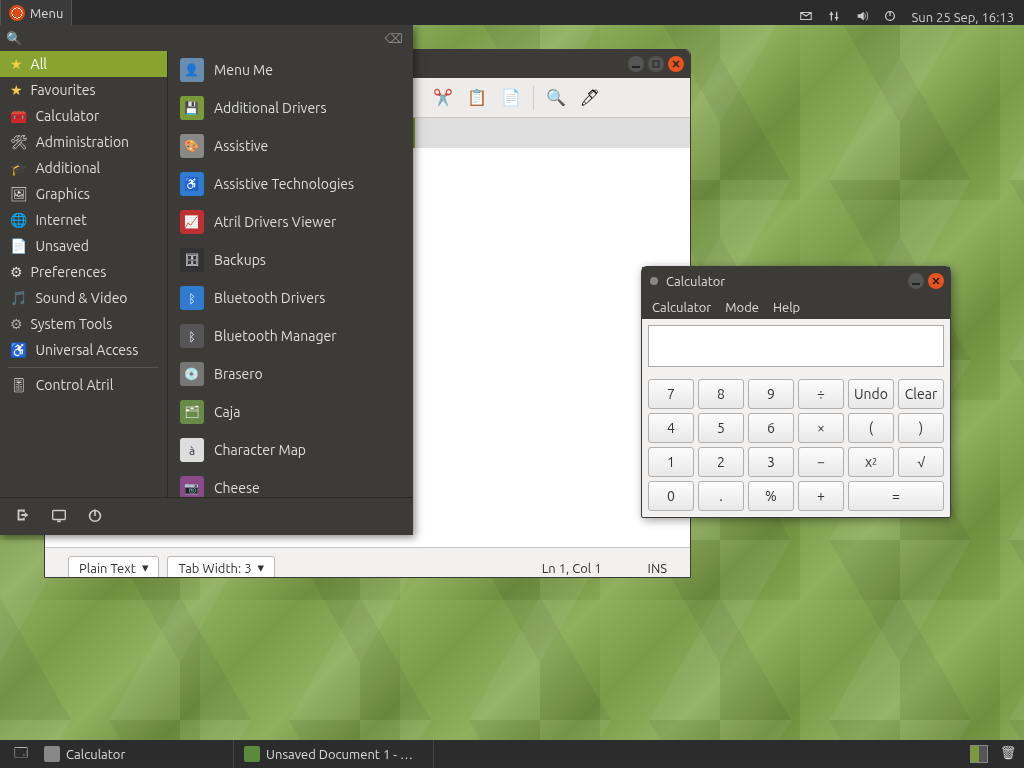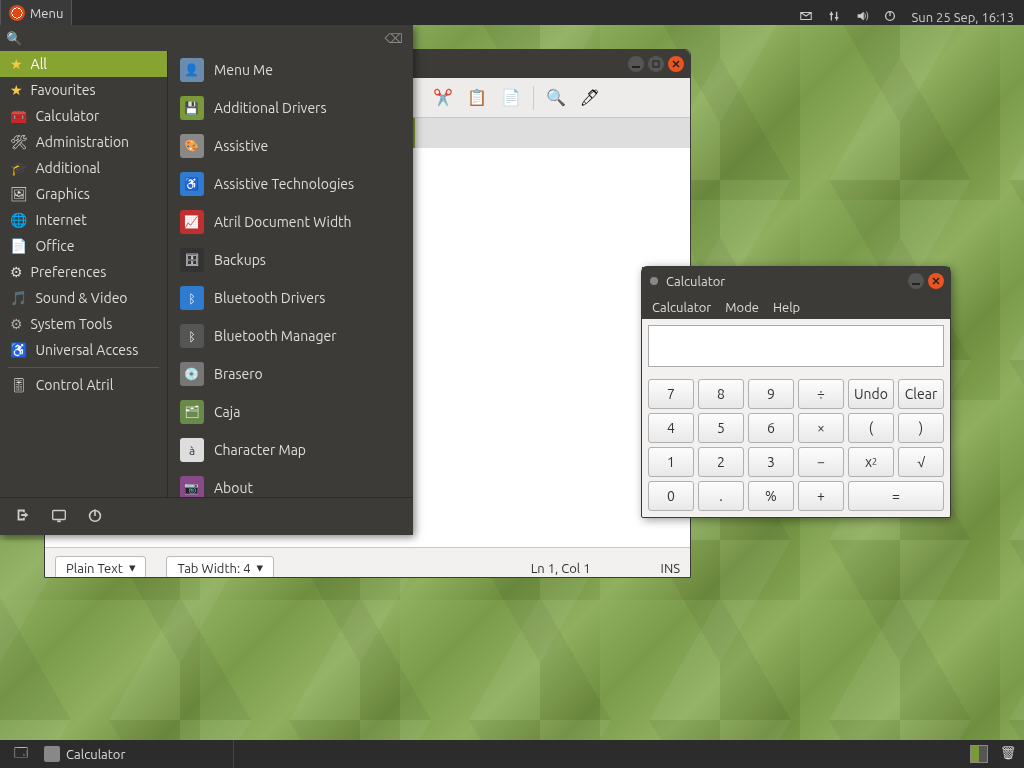--- a/index.html
+++ b/index.html
@@ -45,21 +45,21 @@
 .titlebar { height:28px; background:#3c3b37; display:flex; align-items:center; justify-content:flex-end; padding:0 6px; gap:4px;}
 .win-btn { width:16px; height:16px; border-radius:50%; background:#555; display:flex; align-items:center; justify-content:center;}
 .win-btn.close { background:#e95420;}
 .win-btn svg{width:8px;height:8px;fill:#222;}
 .toolbar { height:40px; background:#edeceb; display:flex; align-items:center; gap:6px; padding:0 8px; border-bottom:1px solid #c8c8c8;}
 .toolbar .tbtn { width:28px; height:28px; display:flex; align-items:center; justify-content:center;}
 .toolbar .tsep{width:1px;height:24px;background:#ccc;margin:0 2px;}
 .editor-tabs { height:30px; background:#dedede; display:flex;}
 .editor-tab { background:#87a330; color:#fff; padding:5px 14px; font-size:13px; }
 .editor-body { background:#fff; height:calc(100% - 28px - 40px - 30px - 30px);}
-.statusbar { height:40px; display:flex; align-items:center; gap:20px; padding:0 10px; font-size:13px; color:#333; background:#f2f1f0; border-top:1px solid #c8c8c8;}
+.statusbar { height:40px; display:flex; align-items:center; gap:8px; padding:0 23px; font-size:13px; color:#333; background:#f2f1f0; border-top:1px solid #c8c8c8;}
 .statusbar .stxt { padding:3px 10px; border:1px solid #bbb; border-radius:3px; background:#fff; display:flex; gap:6px; align-items:center;}
 .statusbar .plain{margin-left:auto;}
 
 
 .calc { position:absolute; left:641px; top:266px; width:310px; background:#f2f1f0; border:1px solid #3a3a3a; border-radius:6px 6px 2px 2px; z-index:50; box-shadow:2px 2px 10px rgba(0,0,0,.4);}
 .calc .titlebar { justify-content:flex-start; gap:8px; padding-left:8px;}
 .calc .titlebar .dot{width:8px;height:8px;border-radius:50%;background:#888;}
 .calc .titlebar .ttl{color:#ddd;font-size:13px;flex:1;}
 .calc .titlebar .wbs{display:flex;gap:4px;}
 .calc-menus { display:flex; gap:14px; padding:5px 10px; background:#3c3b37; color:#ddd; font-size:13px;}
@@ -143,21 +143,21 @@
       <div class="cat">
           <span>🖼</span>
           <span>Graphics</span>
         </div>
       <div class="cat">
           <span>🌐</span>
           <span>Internet</span>
         </div>
       <div class="cat">
           <span>📄</span>
-          <span>Office</span>
+          <span>Unsaved</span>
         </div>
       <div class="cat">
           <span>⚙</span>
           <span>Preferences</span>
         </div>
       <div class="cat">
           <span>🎵</span>
           <span>Sound &amp; Video</span>
         </div>
       <div class="cat">
@@ -186,21 +186,21 @@
       <div class="app">
           <span class="aicon" style="background:#888">🎨</span>
           <span>Assistive</span>
         </div>
       <div class="app">
           <span class="aicon" style="background:#2e7bcf">♿</span>
           <span>Assistive Technologies</span>
         </div>
       <div class="app">
           <span class="aicon" style="background:#c03030">📈</span>
-          <span>Atril Document Width</span>
+          <span>Atril Drivers Viewer</span>
         </div>
       <div class="app">
           <span class="aicon" style="background:#333">🗄</span>
           <span>Backups</span>
         </div>
       <div class="app">
           <span class="aicon" style="background:#2e7bcf">ᛒ</span>
           <span>Bluetooth Drivers</span>
         </div>
       <div class="app">
@@ -214,21 +214,21 @@
       <div class="app">
           <span class="aicon" style="background:#6a8a4a">🗂</span>
           <span>Caja</span>
         </div>
       <div class="app">
           <span class="aicon" style="background:#ddd;color:#333">à</span>
           <span>Character Map</span>
         </div>
       <div class="app">
           <span class="aicon" style="background:#8a4a8a">📷</span>
-          <span>About</span>
+          <span>Cheese</span>
         </div>
 
     </div>
   </div>
   <div class="menu-footer">
     <span><svg viewBox="0 0 20 20">
           <path d="M4 4h8v3h-2V6H6v8h4v-1h2v3H4z M12 7l4 3-4 3v-2H8V9h4z" fill="#ccc"></path>
         </svg></span>
     <span><svg viewBox="0 0 20 20">
           <rect x="3" y="5" width="14" height="10" rx="1" fill="none" stroke="#ccc" stroke-width="1.5"></rect>
@@ -271,21 +271,21 @@
   <div class="editor-tabs">
     <div class="editor-tab" style="width:370px"></div>
   </div>
   <div class="editor-body"></div>
   <div class="statusbar">
     <div class="stxt plain">
         <span>Plain Text</span>
         <span>▾</span>
       </div>
     <div class="stxt">
-        <span>Tab Width:  4</span>
+        <span>Tab Width:  3</span>
         <span>▾</span>
       </div>
     <div style="flex:1"></div>
     <span>Ln 1, Col 1</span>
     <div style="width:30px"></div>
     <span>INS</span>
   </div>
 </div>
 
 <div class="calc">
@@ -341,16 +341,20 @@
   </div>
 </div>
 
 <div class="bottom-panel">
   <div style="width:8px"></div>
   <span style="padding:0 6px">🗔</span>
   <div class="task">
     <span class="ticon"></span>
     <span>Calculator</span>
   </div>
+  <div class="task">
+    <span class="ticon" style="background:#5a8a3a"></span>
+    <span>Unsaved Document 1 - …</span>
+  </div>
   <div class="bspacer"></div>
   <span class="bicon" style="background:linear-gradient(90deg,#7a9a3a 50%,#555 50%);border:1px solid #888"></span>
   <span class="bicon">🗑</span>
 </div>
 
 </body></html>

